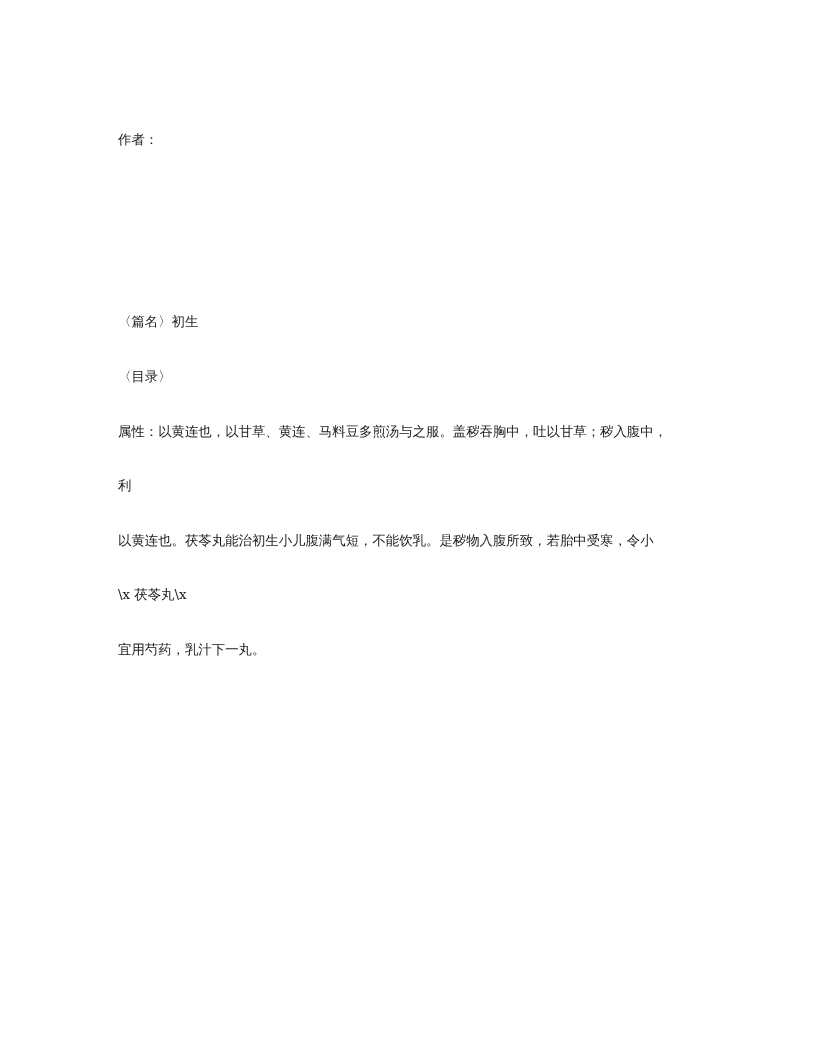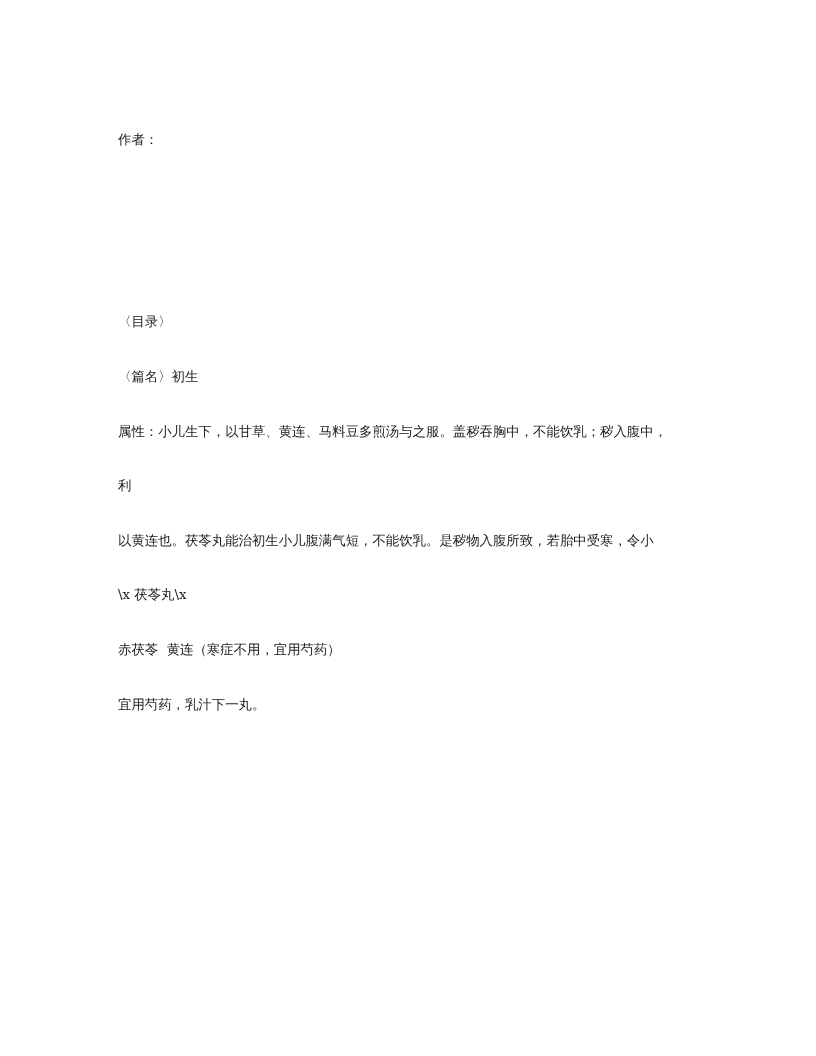--- a/index.html
+++ b/index.html
@@ -20,27 +20,26 @@
   </style>
 </head>
 <body>
 
 <div class="page">
   <span class="line">作者：</span>
   <span class="blank"></span>
 
   
   <div>
+    <span class="line">〈篇名〉初生</span>
     <span class="line">〈目录〉</span>
-    <span class="line">〈篇名〉初生</span>
-    <span class="line">属性：小儿生下，以甘草、黄连、马料豆多煎汤与之服。盖秽吞胸中，不能饮乳；秽入腹中，</span>
+    <span class="line">属性：以黄连也，以甘草、黄连、马料豆多煎汤与之服。盖秽吞胸中，吐以甘草；秽入腹中，</span>
     <span class="line">利</span>
     <span class="line">以黄连也。茯苓丸能治初生小儿腹满气短，不能饮乳。是秽物入腹所致，若胎中受寒，令小</span>
     <span class="line">\x 茯苓丸\x</span>
-    <span class="line">赤茯苓  黄连（寒症不用，宜用芍药）</span>
     <span class="line">宜用芍药，乳汁下一丸。</span>
   </div>
   
 
   
   
   
 
   
   

